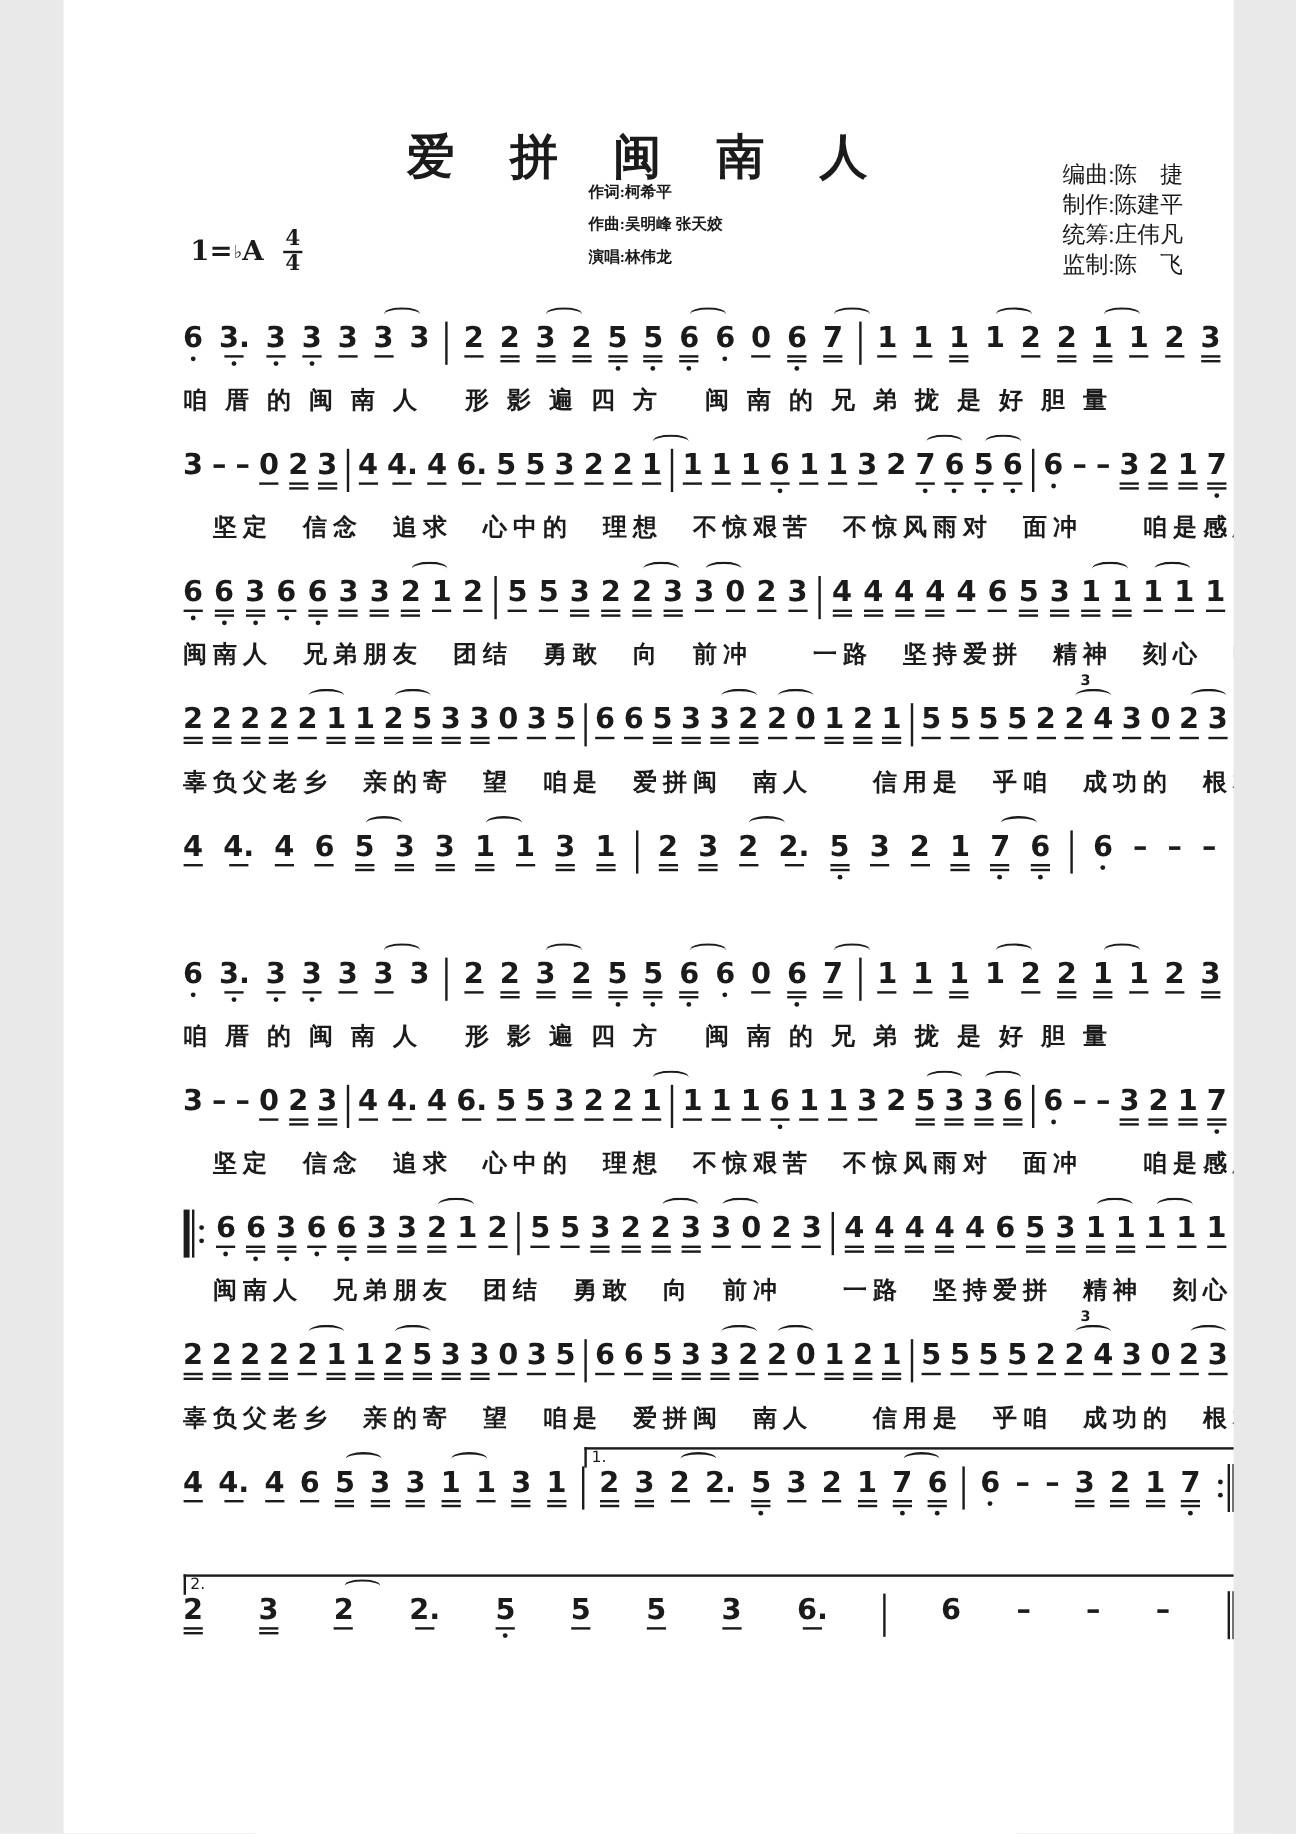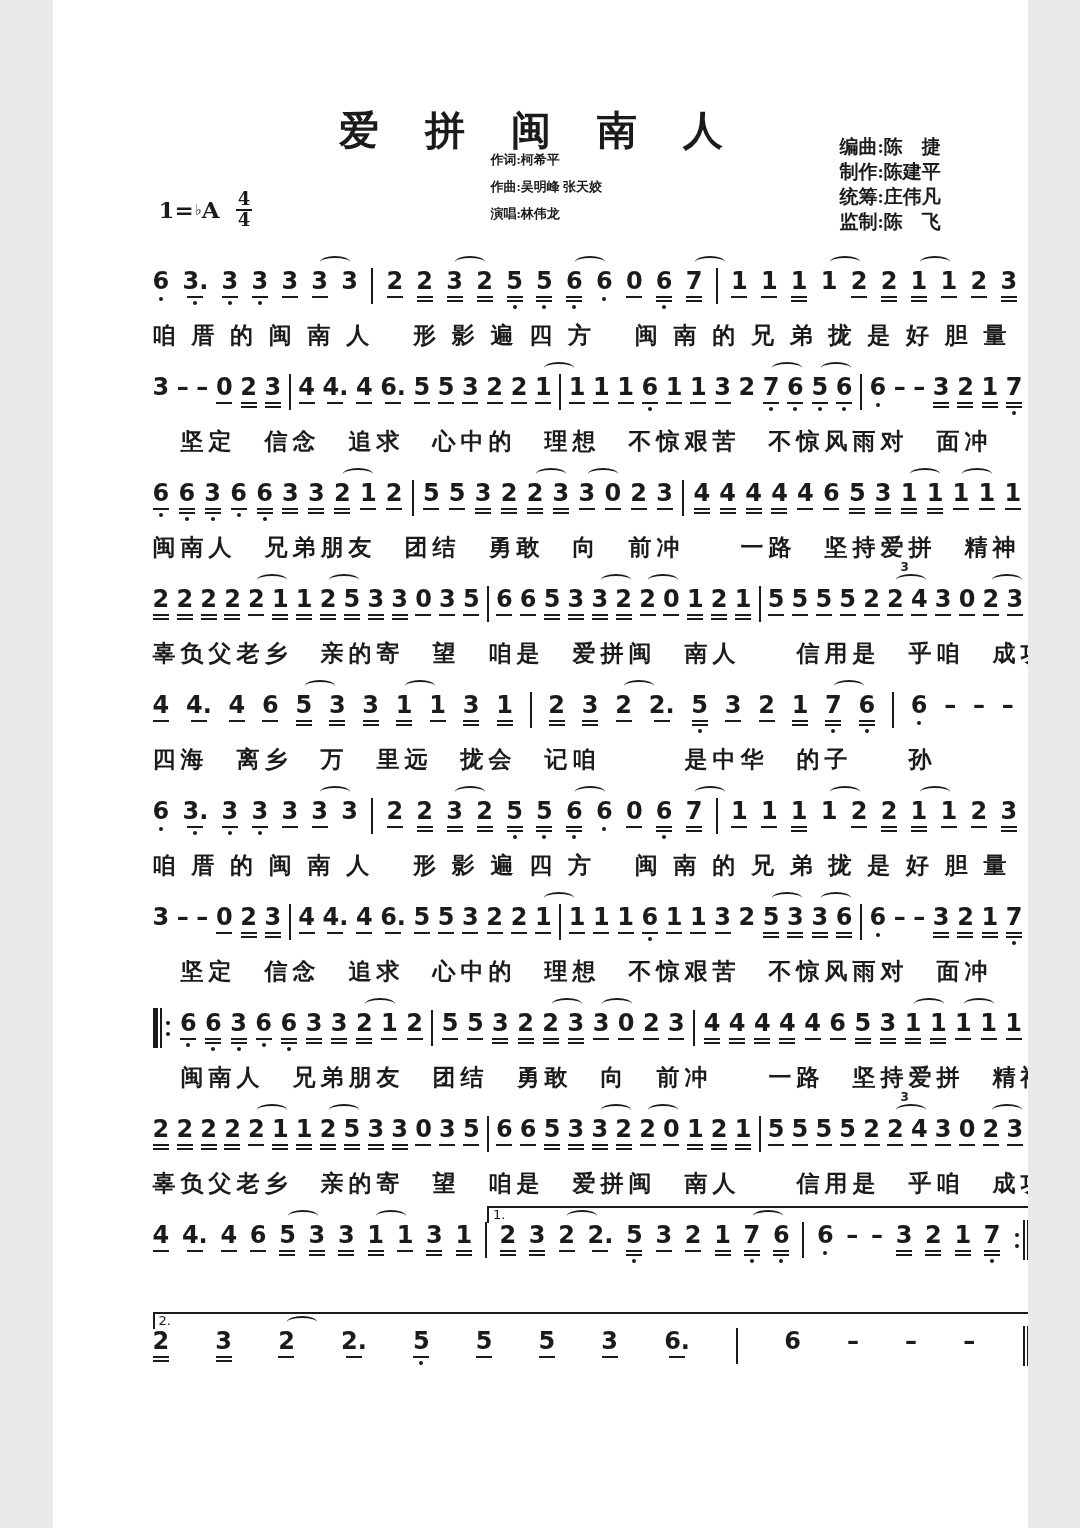--- a/index.html
+++ b/index.html
@@ -1,21 +1,21 @@
 <!DOCTYPE html>
 <html><head>
 <meta charset="utf-8">
 <style>
   html,body{margin:0;padding:0;background:#e9e9e9;}
   .page{position:relative;width:975px;height:1528px;background:#ffffff;margin:0 auto;
         color:#1b1b1b;font-family:"Liberation Serif",serif;overflow:hidden;}
   .title{position:absolute;top:76px;left:0;width:100%;text-align:center;
          font-size:40px;font-weight:bold;letter-spacing:18px;}
   .credits-center{position:absolute;top:146px;left:438px;font-size:13px;line-height:27px;font-weight:bold;}
-  .credits-right{position:absolute;top:134px;left:787px;font-size:19px;line-height:25px;font-weight:bold;}
+  .credits-right{position:absolute;top:134px;left:833px;font-size:19px;line-height:25px;font-weight:normal;}
   .credit-line{white-space:pre;}
   .keysig{position:absolute;top:190px;left:106px;font-size:23px;font-weight:bold;
           font-family:"DejaVu Serif",serif;display:flex;align-items:center;}
   .keysig sup{font-size:15px;vertical-align:super;margin-left:1px;}
   .timesig{display:inline-flex;flex-direction:column;align-items:center;margin-left:16px;
            font-size:18px;line-height:1.05;font-weight:bold;}
   .timesig .num{border-bottom:2px solid #1b1b1b;padding:0 2px;}
   .timesig .den{padding:0 2px;}
 
   .score{position:absolute;top:252px;left:100px;width:880px;}
@@ -29,21 +29,21 @@
   .arc{position:absolute;top:-12px;left:55%;width:30px;height:10px;
        border-top:2px solid #1b1b1b;border-radius:100% 100% 0 0;}
   .tpl{position:absolute;top:-26px;left:80%;font-size:12px;font-weight:bold;
        font-family:"DejaVu Sans",sans-serif;}
   .bar{width:2px;height:36px;background:#1b1b1b;}
   .rpt{display:flex;align-items:center;margin-top:-2px;height:40px;}
   .b-thick{width:5px;height:40px;background:#1b1b1b;}
   .b-thin{width:2px;height:40px;background:#1b1b1b;margin:0 2px;}
   .rdots{display:flex;flex-direction:column;justify-content:center;gap:7px;margin:0 2px;}
   .rdot{width:4px;height:4px;border-radius:50%;background:#1b1b1b;}
-  .lyrics{font-size:23px;letter-spacing:5px;margin-top:4px;white-space:pre;font-weight:bold;}
+  .lyrics{font-size:20px;letter-spacing:5px;margin-top:4px;white-space:pre;font-weight:bold;}
   .volta{position:absolute;top:0;height:15px;border-top:2px solid #1b1b1b;border-left:2px solid #1b1b1b;}
   .volta.right{left:38%;right:-2px;}
   .volta.full{left:0;right:-2px;border-right:2px solid #1b1b1b;}
   .vl{position:absolute;top:-1px;left:4px;font-size:13px;font-family:"DejaVu Sans",sans-serif;}
 </style>
 </head>
 <body>
 
 <div class="page">
   <h1 class="title">爱 拼 闽 南 人</h1>
@@ -828,21 +828,20 @@
             <span class="dg">–</span>
           </div>
           <div class="tok">
             <span class="dg">–</span>
           </div>
           <div class="tok">
             <span class="dg">–</span>
           </div>
           <div class="bar"></div>
         </div>
-        <div class="lyrics">四海　离乡　万　里远　拢会　记咱　　　是中华　的子　　孙</div>
       </div>
       <div class="line">
         <div class="notes">
           <div class="tok">
             <span class="dg">6</span>
             <div class="odot"></div>
           </div>
           <div class="tok">
             <span class="dg">3.</span>
             <div class="u"></div>

